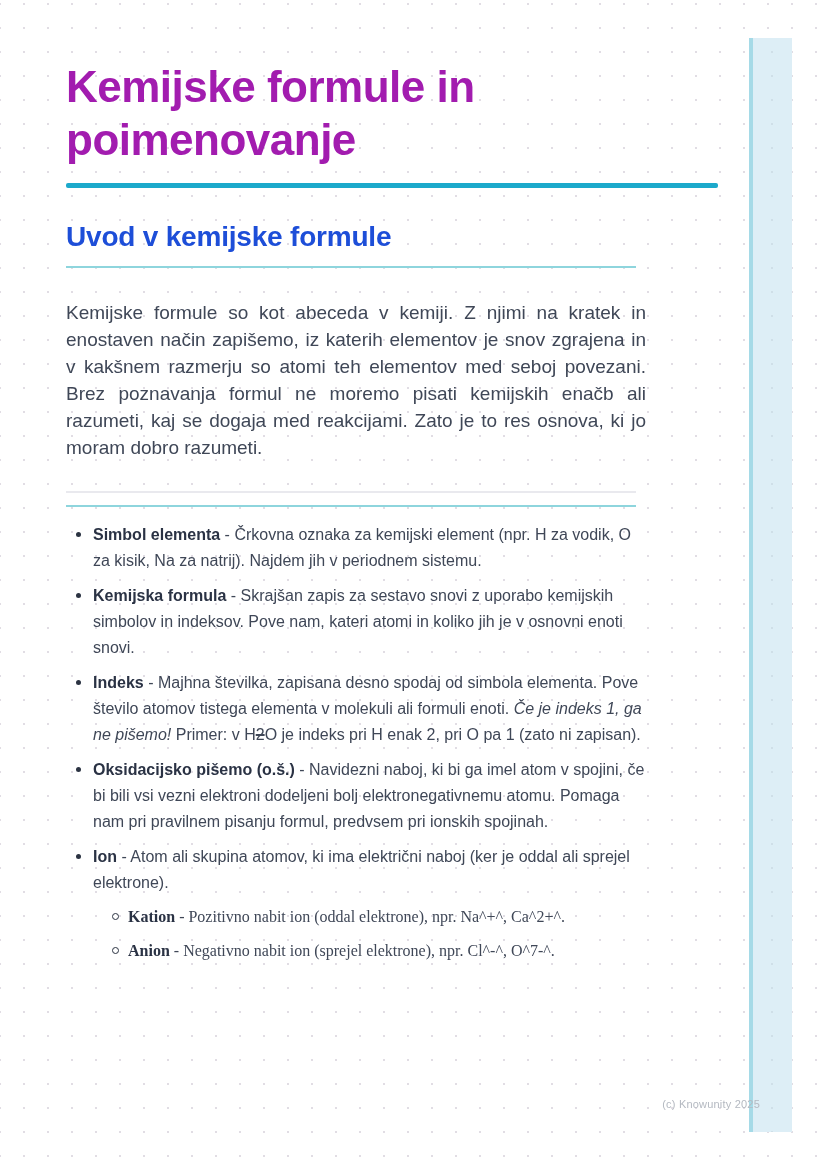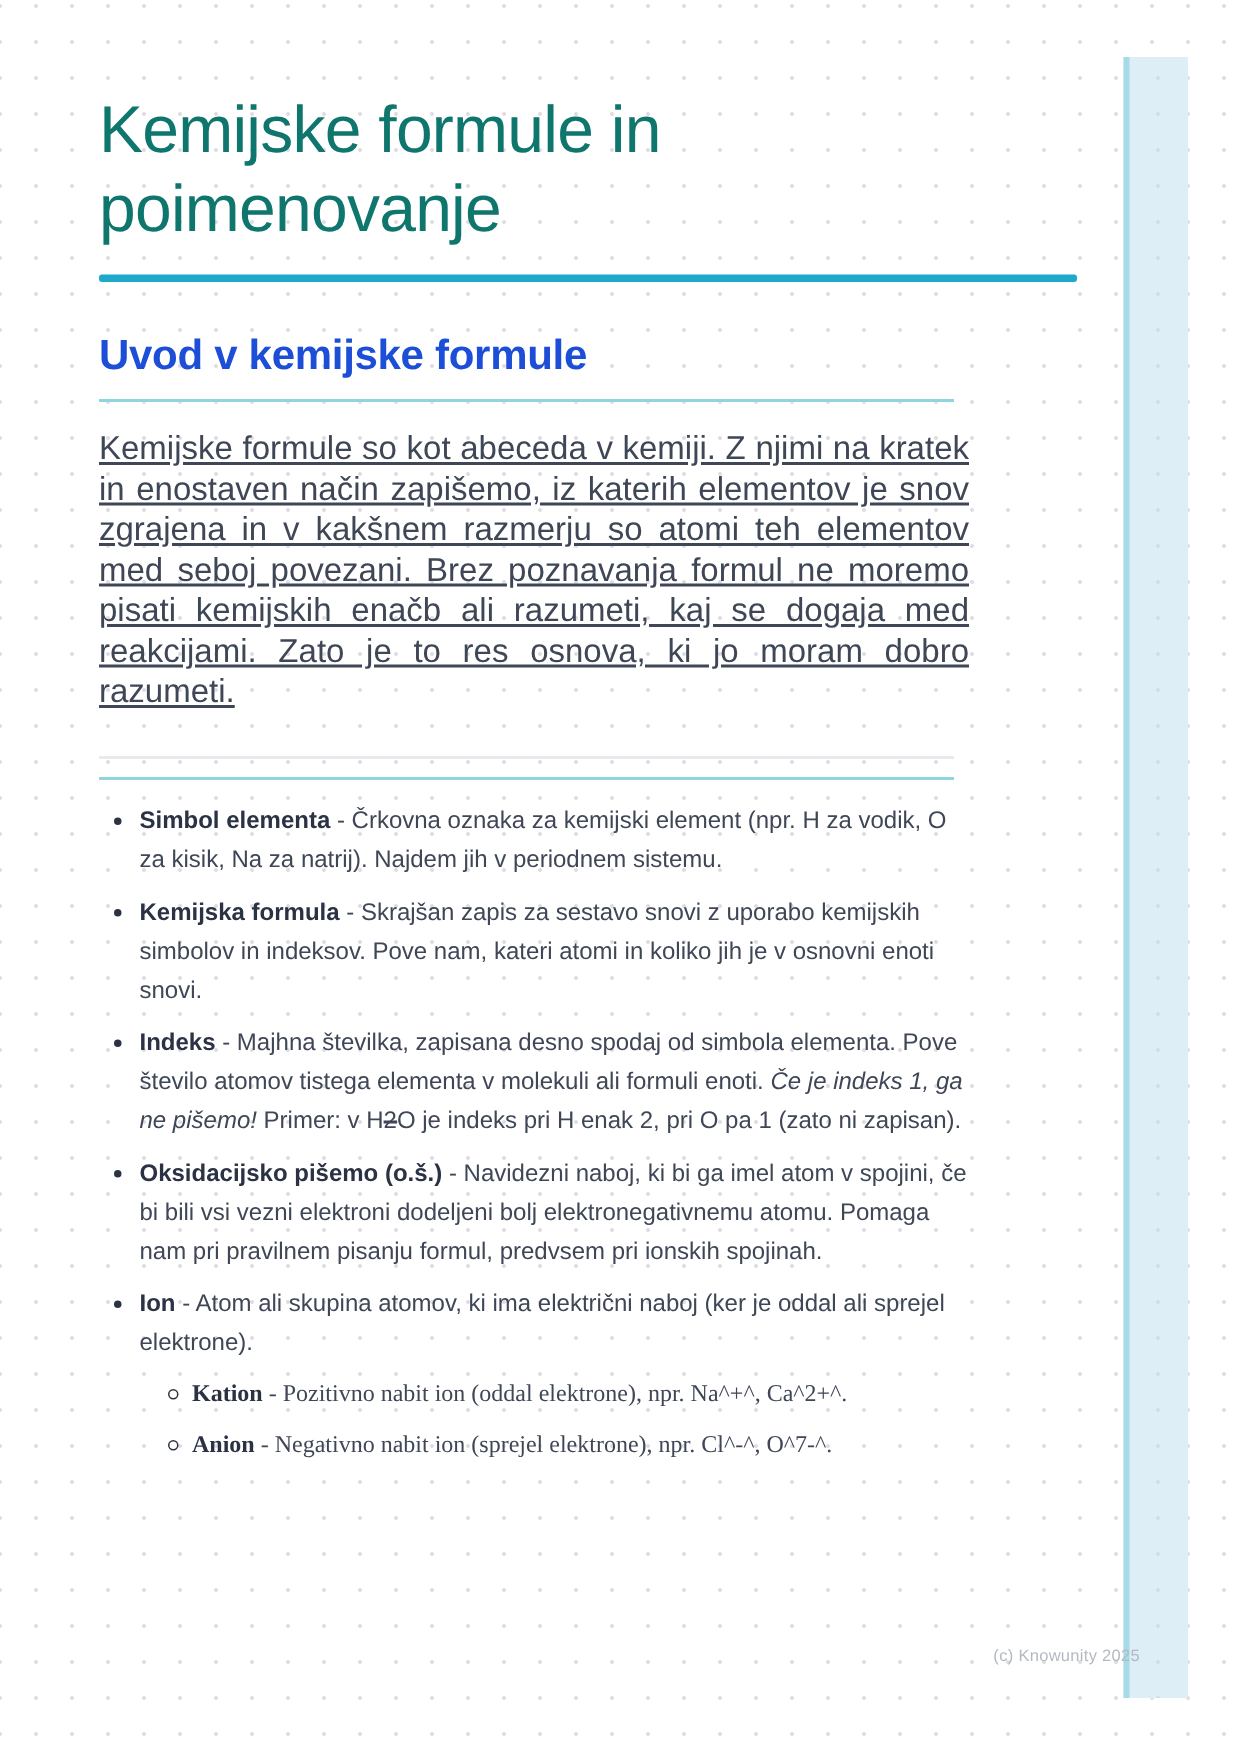--- a/index.html
+++ b/index.html
@@ -26,23 +26,23 @@
   }
   .content {
     position: absolute;
     left: 66px; top: 0;
     width: 580px;
   }
   h1.doc-title {
     margin: 60px 0 0 0;
     font-size: 44px;
     line-height: 53px;
-    font-weight: 400;
+    font-weight: 700;
     letter-spacing: -0.5px;
-    color: #0f766e;
+    color: #a21caf;
   }
   .title-rule {
     width: 652px; height: 5px;
     background: #1ca9cb;
     margin-top: 17px;
     border-radius: 2px;
   }
   h2.section-heading {
     margin: 32px 0 0 0;
     font-size: 28px;
@@ -50,26 +50,25 @@
     font-weight: 800;
     letter-spacing: -0.2px;
     color: #1d4ed8;
   }
   .section-underline {
     width: 570px; height: 2px;
     background: #8ed5dd;
     margin-top: 12px;
   }
   p.body-paragraph {
-    margin: 17px 0 0 0;
-    font-size: 22px;
+    margin: 31px 0 0 0;
+    font-size: 19px;
     line-height: 27px;
     text-align: justify;
     color: #3f4757;
-    text-decoration: underline;
   }
   .section-divider {
     width: 570px; height: 2px;
     background: #e9e9ee;
     margin-top: 30px;
   }
   ul.term-list {
     list-style: none;
     margin: 15px 0 0 0;
     padding: 0;

